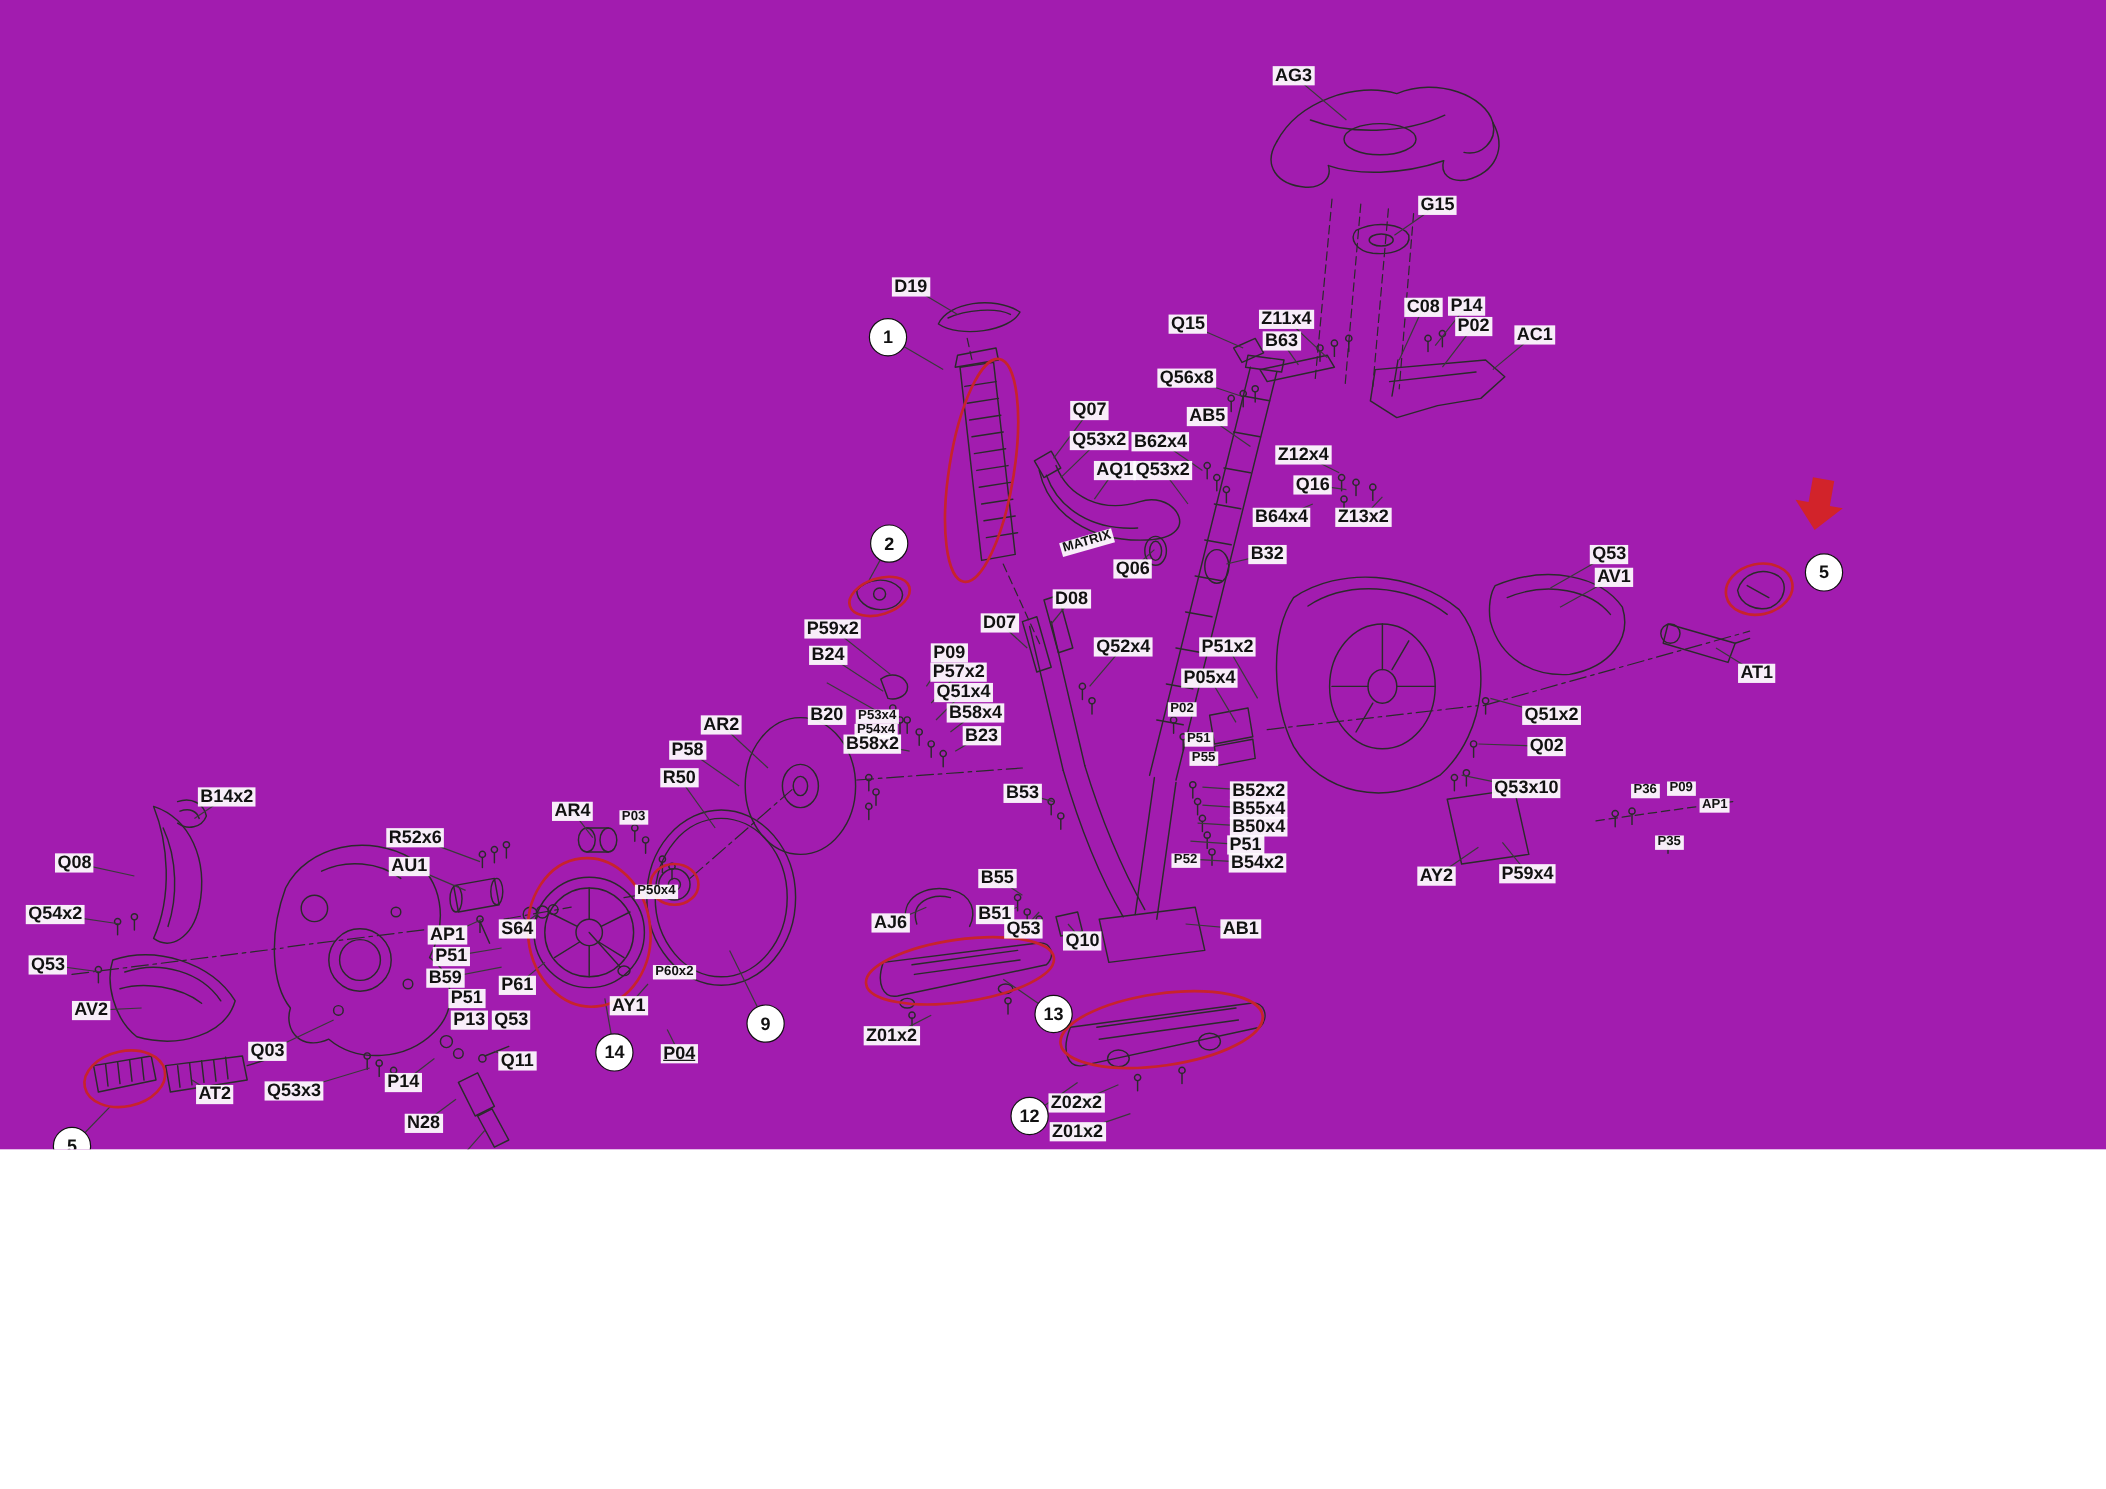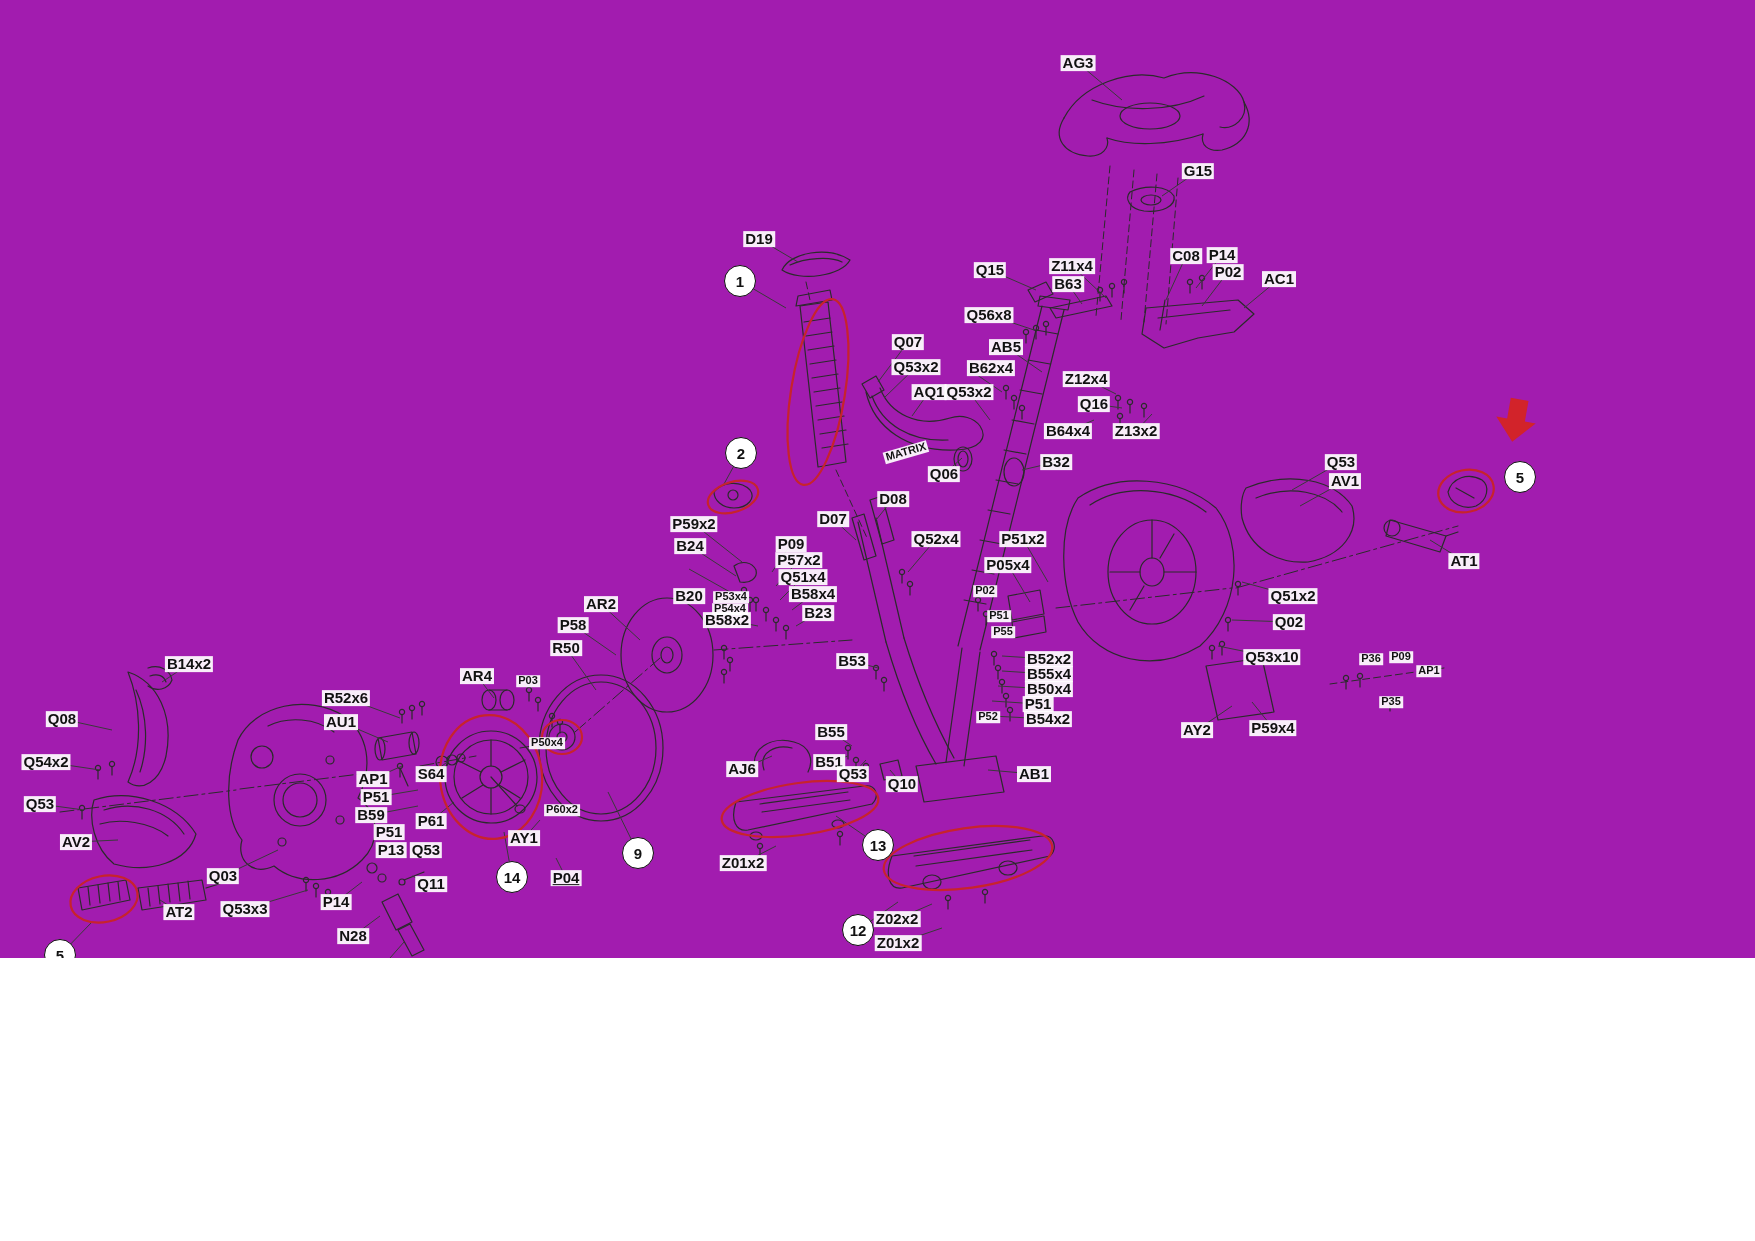--- a/index.html
+++ b/index.html
@@ -373,21 +373,21 @@
       <div class="part-label" style="left: 1072px; top: 266px;">Z11x4</div>
       <div class="part-label" style="left: 1068px; top: 284px;">B63</div>
       <div class="part-label" style="left: 1186px; top: 256px;">C08</div>
       <div class="part-label" style="left: 1222px; top: 255px;">P14</div>
       <div class="part-label" style="left: 1228px; top: 272px;">P02</div>
       <div class="part-label" style="left: 1279px; top: 279px;">AC1</div>
       <div class="part-label" style="left: 989px; top: 315px;">Q56x8</div>
       <div class="part-label" style="left: 908px; top: 342px;">Q07</div>
       <div class="part-label" style="left: 916px; top: 367px;">Q53x2</div>
       <div class="part-label" style="left: 1006px; top: 347px;">AB5</div>
-      <div class="part-label" style="left: 967px; top: 368px; margin-left: 24px;">B62x4</div>
+      <div class="part-label" style="left: 967px; top: 368px;">B62x4</div>
       <div class="part-label" style="left: 929px; top: 392px;">AQ1</div>
       <div class="part-label" style="left: 969px; top: 392px;">Q53x2</div>
       <div class="part-label" style="left: 1086px; top: 379px;">Z12x4</div>
       <div class="part-label" style="left: 1094px; top: 404px;">Q16</div>
       <div class="part-label" style="left: 1068px; top: 431px;">B64x4</div>
       <div class="part-label" style="left: 1136px; top: 431px;">Z13x2</div>
       <div class="part-label" style="left: 1056px; top: 462px;">B32</div>
       <div class="part-label" style="left: 944px; top: 474px;">Q06</div>
       <div class="part-label" style="left: 1341px; top: 462px;">Q53</div>
       <div class="part-label" style="left: 1345px; top: 481px;">AV1</div>

